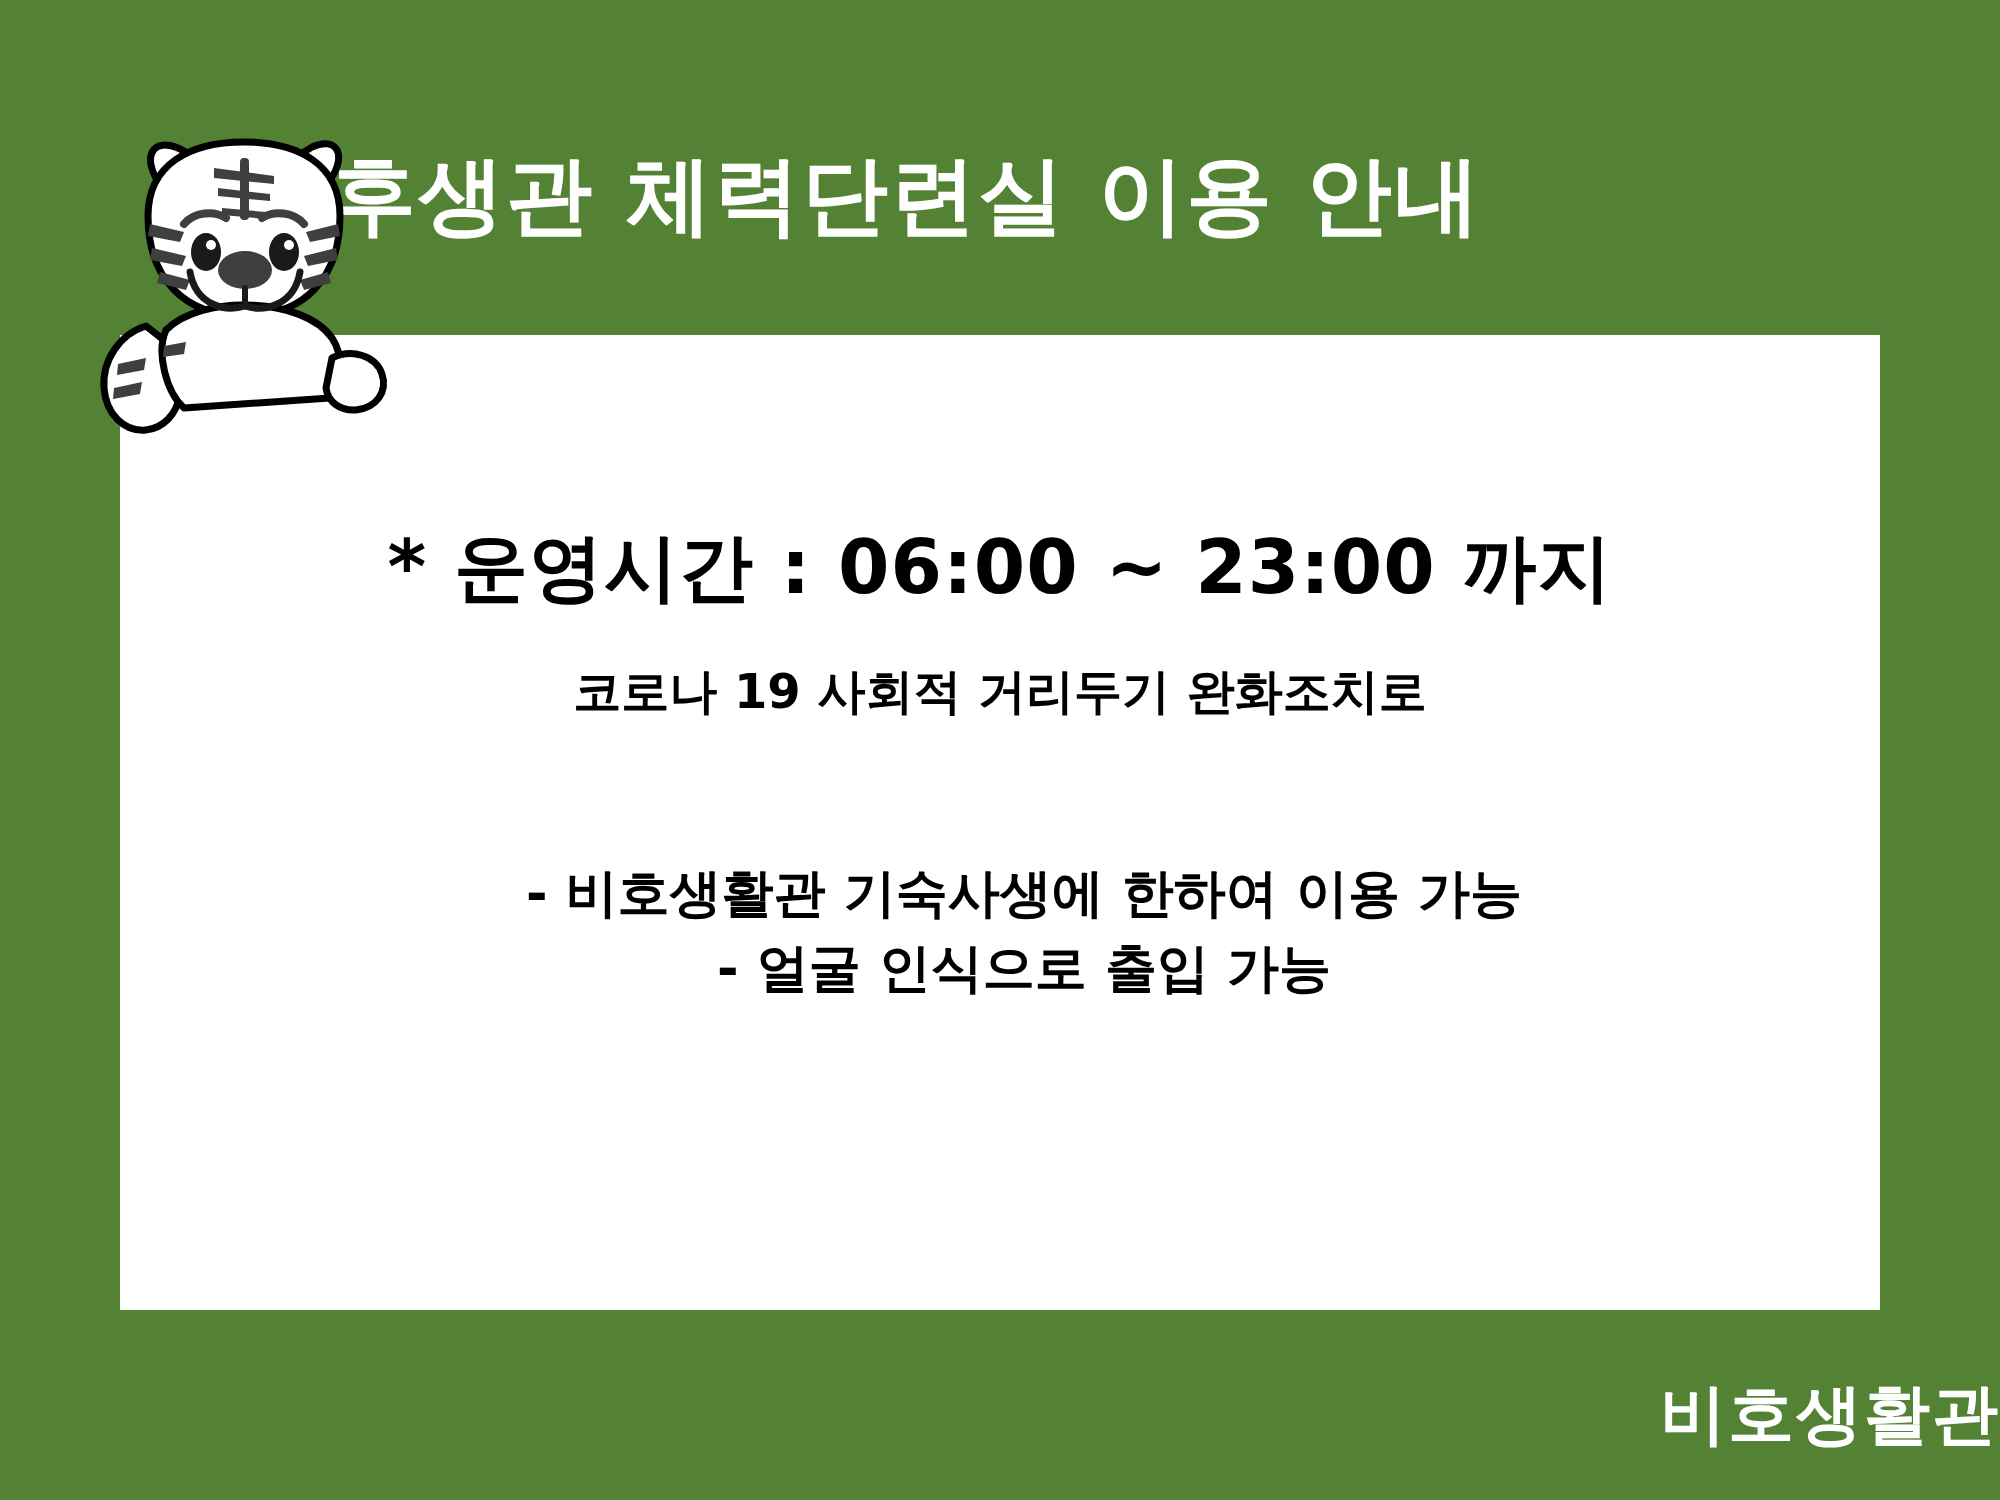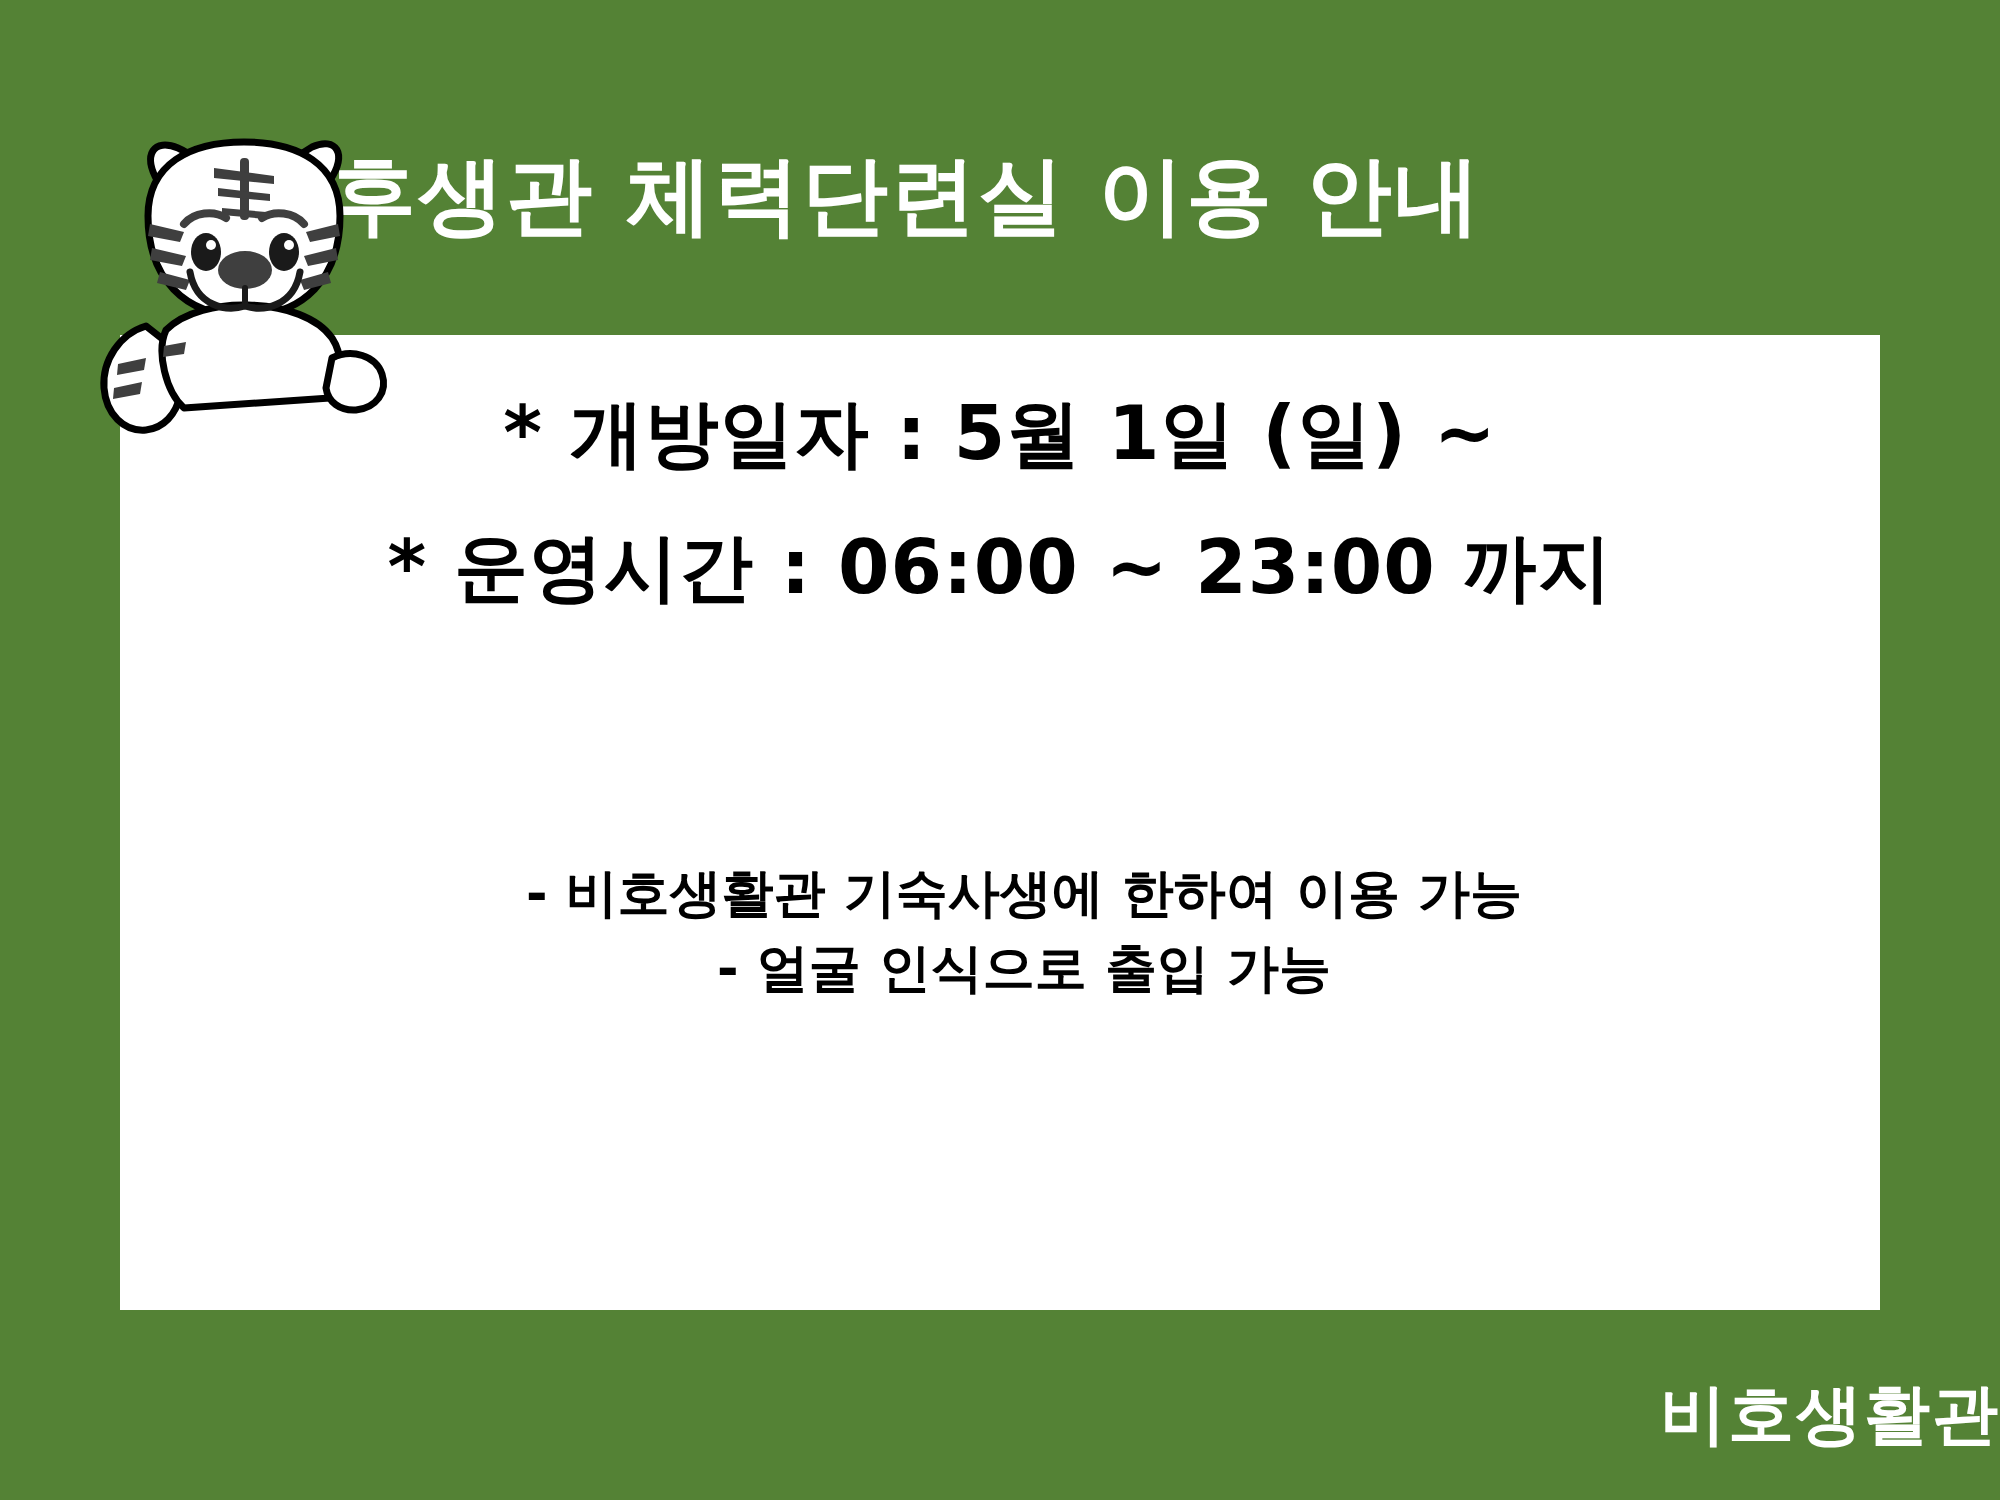--- a/index.html
+++ b/index.html
@@ -207,25 +207,25 @@
 
       <path d="M165,168 L165,186" stroke="#1a1a1a" stroke-width="6" stroke-linecap="round" fill="none"></path>
 
       <path d="M110,152 C116,186 146,192 165,186 C184,192 214,186 220,152" stroke="#1a1a1a" stroke-width="7" fill="none" stroke-linecap="round"></path>
     </svg>
   </div>
 
   <div id="content-card">
     <div id="card-inner">
 
-      <div id="headline-open-date" class="headline">* 개방일자 : 5월 1일 (일) ~</div>
 
       <div id="headline-hours" class="headline">* 운영시간 : 06:00 ~ 23:00 까지</div>
 
       <div id="paragraph-notice" class="body-para">
+        <div>코로나 19 사회적 거리두기 완화조치로</div>
       </div>
 
       <div id="bullet-eligibility" class="bullet-line">- 비호생활관 기숙사생에 한하여 이용 가능</div>
 
       <div id="bullet-access" class="bullet-line">- 얼굴 인식으로 출입 가능</div>
 
     </div>
   </div>
 
   <div id="footer-org">비호생활관</div>

